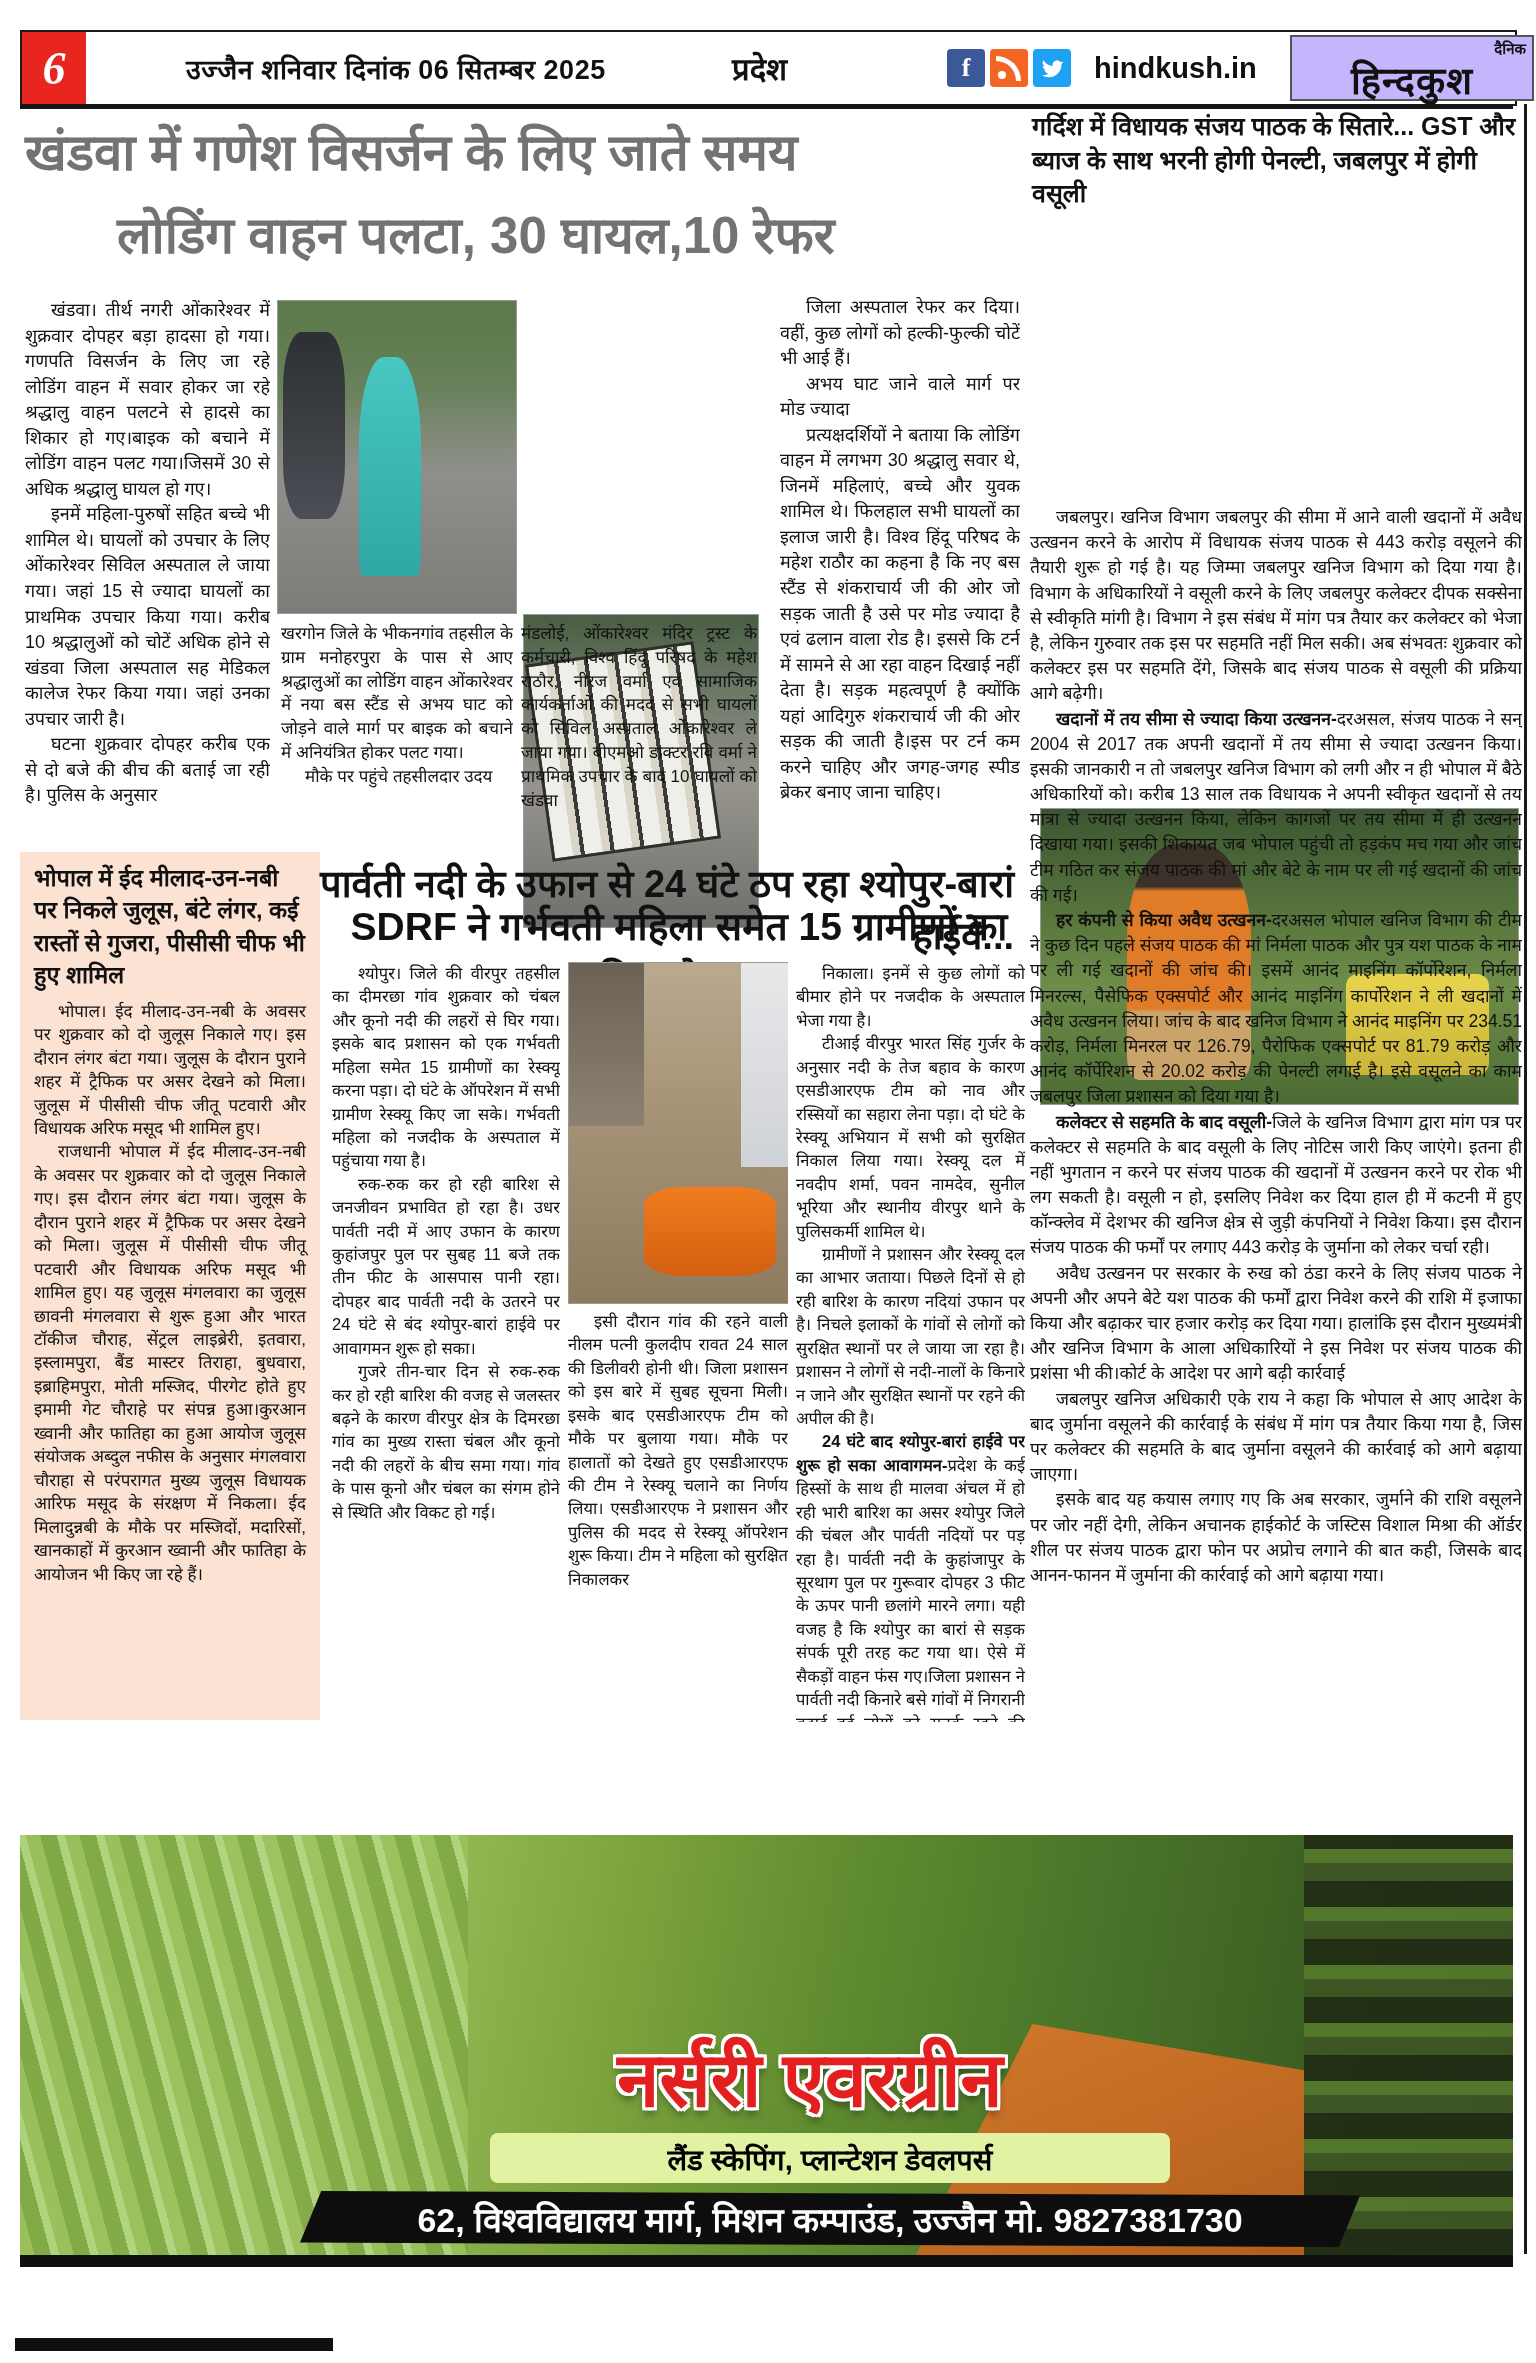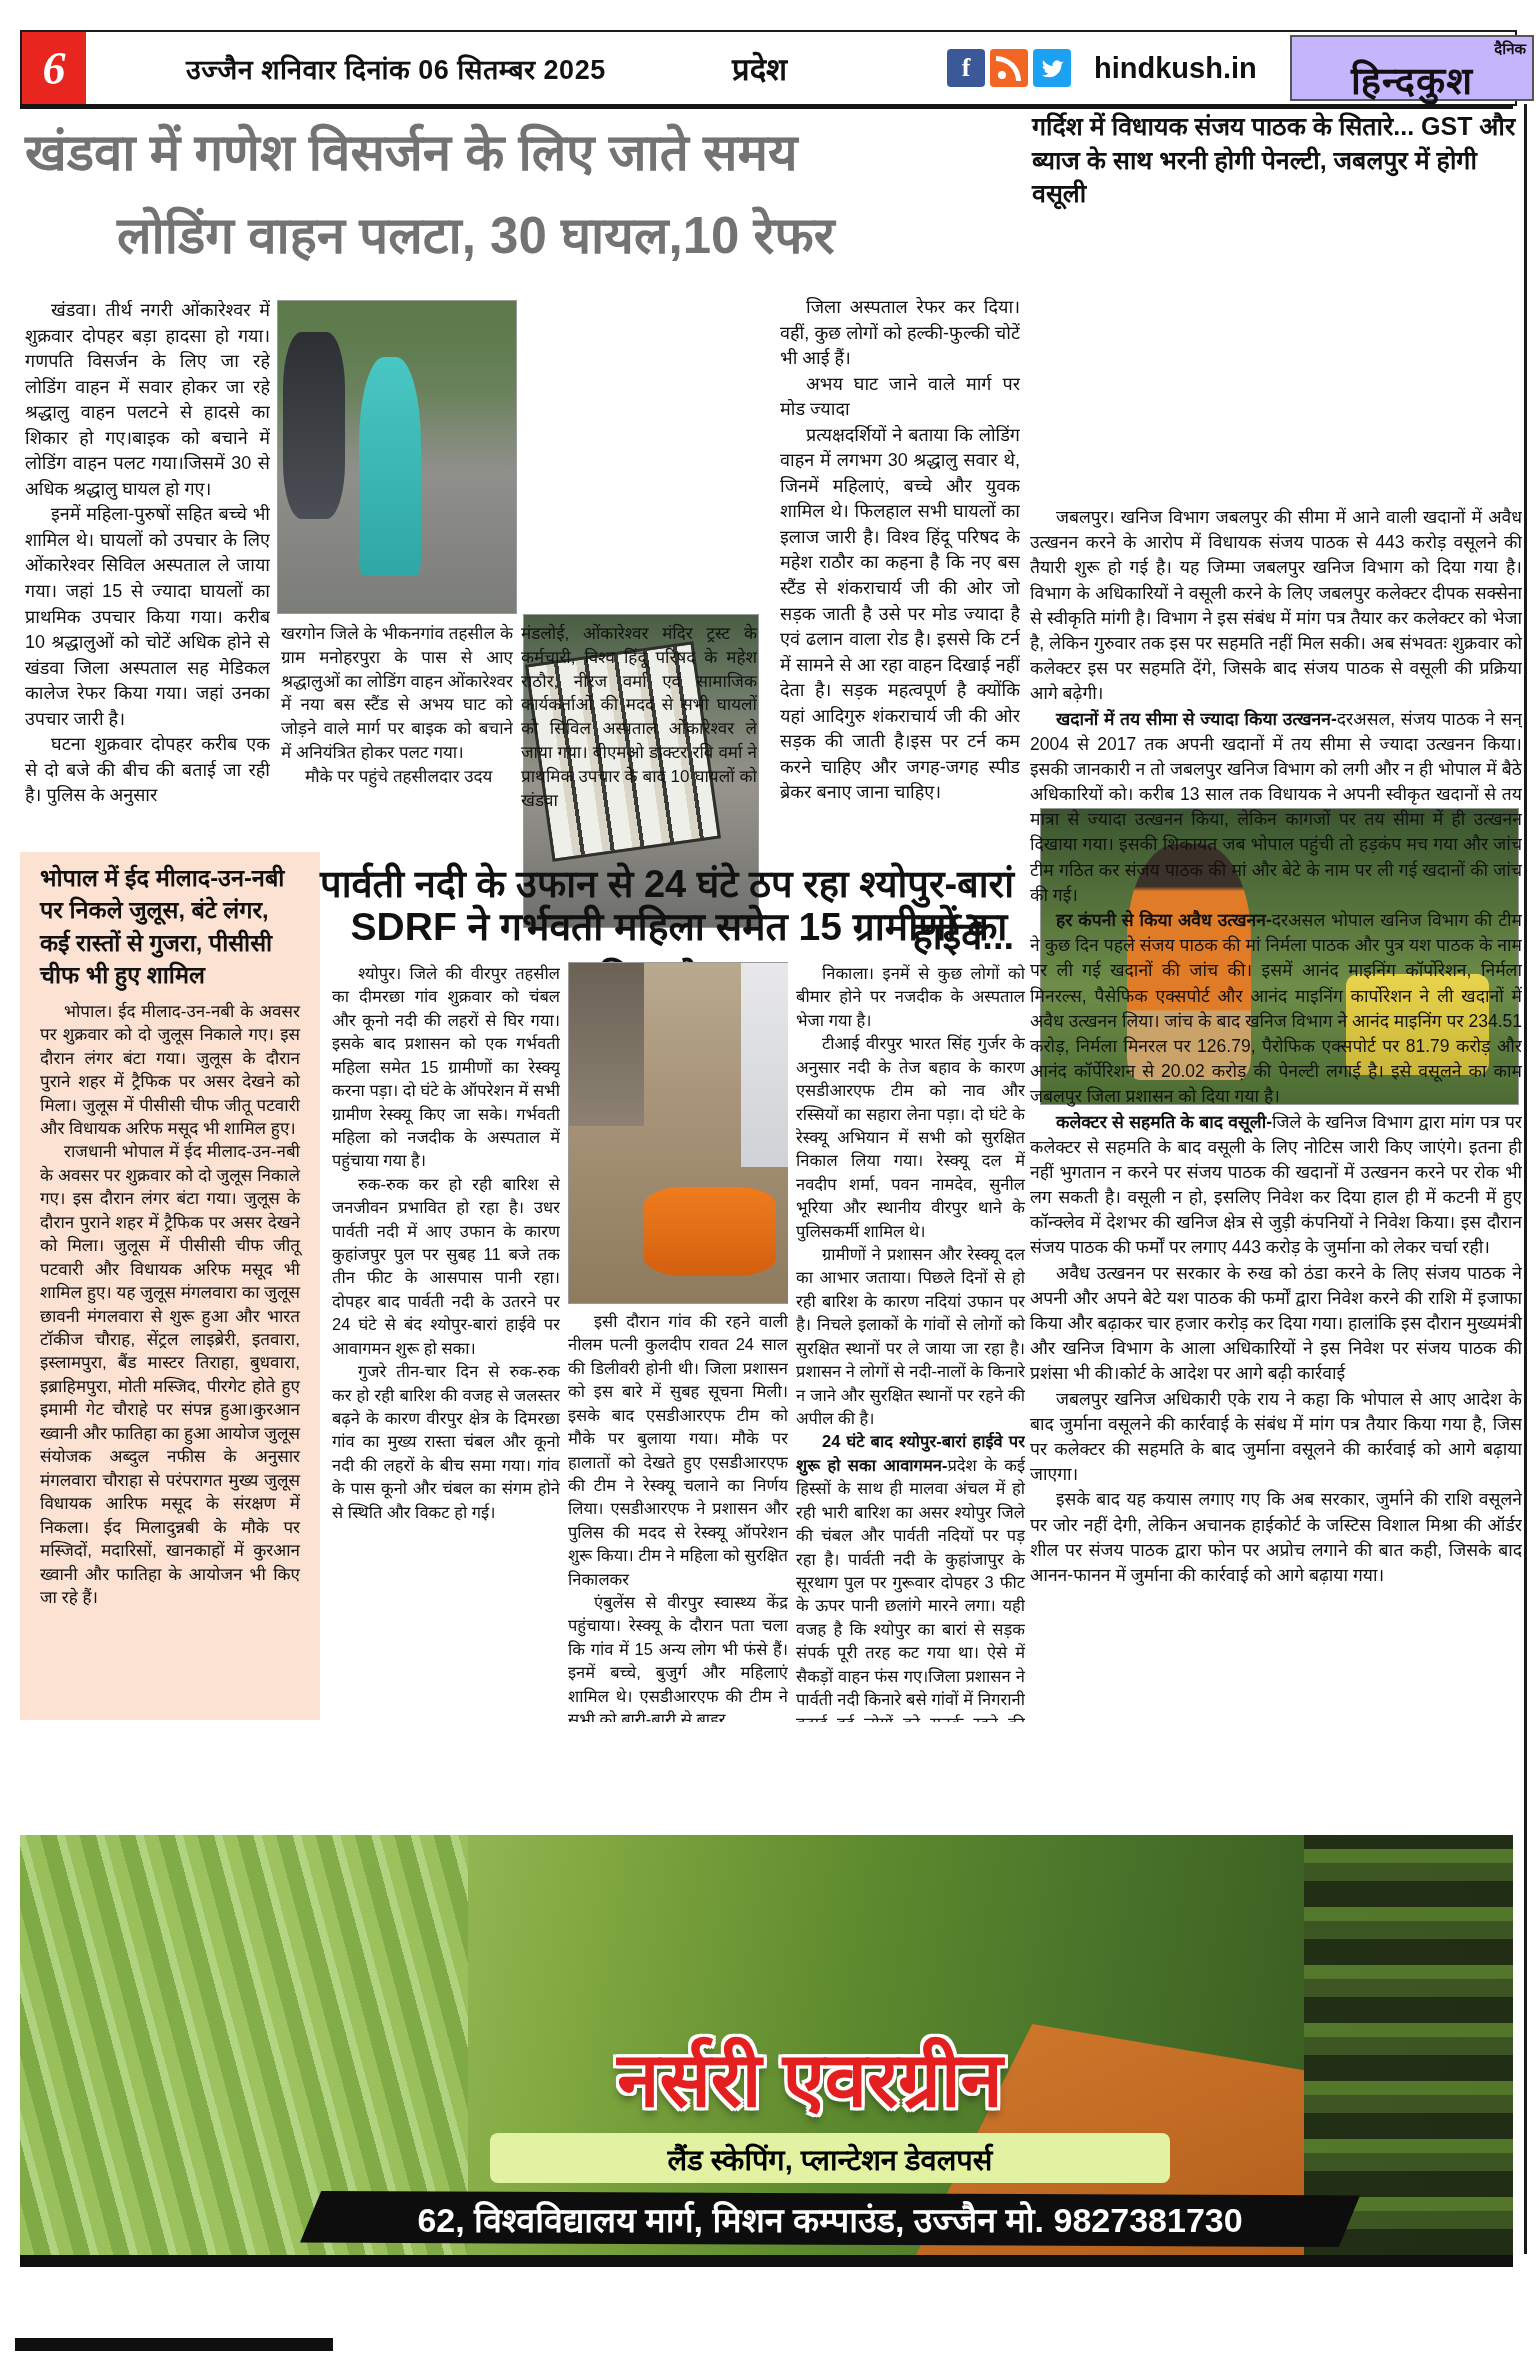--- a/index.html
+++ b/index.html
@@ -43,21 +43,21 @@
   .ph-acc2 .truck{position:absolute;left:6%;top:12%;width:70%;height:62%;background:
       repeating-linear-gradient(90deg,#efefe9 0 18px,#d9d6c8 18px 26px,#3a3a36 26px 30px);transform:rotate(-8deg);border:3px solid #2e2e2a;}
   .ph-pathak{background:linear-gradient(180deg,#3c5531 0%,#57743c 35%,#6f8d49 60%,#4c6b33 100%);}
   .ph-pathak .man{position:absolute;left:18%;top:12%;width:26%;height:80%;background:linear-gradient(180deg,#3a3128 18%,#e07b28 20% 70%,#caa36a 71% 100%);border-radius:40% 40% 10% 10%;}
   .ph-pathak .chair{position:absolute;right:6%;bottom:10%;width:30%;height:34%;background:linear-gradient(180deg,#e8d44c,#c9b53a);border-radius:12px;}
   .ph-flood{background:linear-gradient(180deg,#b9a98f 0%,#a69276 45%,#8e7a5d 100%);}
   .ph-flood .bank{position:absolute;left:0;top:0;width:34%;height:48%;background:linear-gradient(180deg,#6b6256,#8c8172);}
   .ph-flood .boat{position:absolute;right:6%;bottom:8%;width:60%;height:26%;background:linear-gradient(180deg,#f07c1e,#d35f10);border-radius:40px/18px;}
   .ph-flood .van{position:absolute;right:0;top:0;width:22%;height:60%;background:linear-gradient(180deg,#e8e8ea,#cfd2d6);}
   
-  .eid-box{left:20px;top:852px;width:300px;height:868px;background:#fbe2d2;padding:10px 20px;box-sizing:border-box;overflow:hidden;}
+  .eid-box{left:20px;top:852px;width:300px;height:868px;background:#fbe2d2;padding:10px 14px;box-sizing:border-box;overflow:hidden;}
   .eid-hl{font-size:23.5px;font-weight:800;line-height:1.38;margin-bottom:8px;}
   .eid-body{font-size:17px;line-height:1.38;text-align:justify;}
   .eid-body p{margin:0;text-indent:24px;}
   
   .sdrf-kicker{left:320px;top:856px;width:694px;text-align:right;font-size:38px;font-weight:800;}
   .sdrf-hl{left:332px;top:898px;width:694px;text-align:center;font-size:39px;font-weight:800;}
   .sdrf-col{top:962px;height:760px;font-size:16.5px;}
   .sdrf-photo{width:100%;height:340px;margin-bottom:6px;}
   
   .pathak-body{left:1030px;top:505px;width:492px;height:1305px;font-size:17.5px;line-height:1.44;}
@@ -155,21 +155,20 @@
   <p>गुजरे तीन-चार दिन से रुक-रुक कर हो रही बारिश की वजह से जलस्तर बढ़ने के कारण वीरपुर क्षेत्र के दिमरछा गांव का मुख्य रास्ता चंबल और कूनो नदी की लहरों के बीच समा गया। गांव के पास कूनो और चंबल का संगम होने से स्थिति और विकट हो गई।</p>
 </div>
 
 <div class="abs coltext sdrf-col" style="left:568px;width:220px;">
   <div class="photo ph-flood sdrf-photo">
     <div class="bank"></div>
     <div class="van"></div>
     <div class="boat"></div>
   </div>
   <p>इसी दौरान गांव की रहने वाली नीलम पत्नी कुलदीप रावत 24 साल की डिलीवरी होनी थी। जिला प्रशासन को इस बारे में सुबह सूचना मिली। इसके बाद एसडीआरएफ टीम को मौके पर बुलाया गया। मौके पर हालातों को देखते हुए एसडीआरएफ की टीम ने रेस्क्यू चलाने का निर्णय लिया। एसडीआरएफ ने प्रशासन और पुलिस की मदद से रेस्क्यू ऑपरेशन शुरू किया। टीम ने महिला को सुरक्षित निकालकर</p>
-  <p>एंबुलेंस से वीरपुर स्वास्थ्य केंद्र पहुंचाया। रेस्क्यू के दौरान पता चला कि गांव में 15 अन्य लोग भी फंसे हैं। इनमें बच्चे, बुजुर्ग और महिलाएं शामिल थे। एसडीआरएफ की टीम ने सभी को बारी-बारी से बाहर</p>
 </div>
 
 <div class="abs coltext sdrf-col" style="left:796px;width:229px;">
   <p>निकाला। इनमें से कुछ लोगों को बीमार होने पर नजदीक के अस्पताल भेजा गया है।</p>
   <p>टीआई वीरपुर भारत सिंह गुर्जर के अनुसार नदी के तेज बहाव के कारण एसडीआरएफ टीम को नाव और रस्सियों का सहारा लेना पड़ा। दो घंटे के रेस्क्यू अभियान में सभी को सुरक्षित निकाल लिया गया। रेस्क्यू दल में नवदीप शर्मा, पवन नामदेव, सुनील भूरिया और स्थानीय वीरपुर थाने के पुलिसकर्मी शामिल थे।</p>
   <p>ग्रामीणों ने प्रशासन और रेस्क्यू दल का आभार जताया। पिछले दिनों से हो रही बारिश के कारण नदियां उफान पर है। निचले इलाकों के गांवों से लोगों को सुरक्षित स्थानों पर ले जाया जा रहा है। प्रशासन ने लोगों से नदी-नालों के किनारे न जाने और सुरक्षित स्थानों पर रहने की अपील की है।</p>
   <p><b>24 घंटे बाद श्योपुर-बारां हाईवे पर शुरू हो सका आवागमन-</b><span>प्रदेश के कई हिस्सों के साथ ही मालवा अंचल में हो रही भारी बारिश का असर श्योपुर जिले की चंबल और पार्वती नदियों पर पड़ रहा है। पार्वती नदी के कुहांजापुर के सूरथाग पुल पर गुरूवार दोपहर 3 फीट के ऊपर पानी छलांगे मारने लगा। यही वजह है कि श्योपुर का बारां से सड़क संपर्क पूरी तरह कट गया था। ऐसे में सैकड़ों वाहन फंस गए।जिला प्रशासन ने पार्वती नदी किनारे बसे गांवों में निगरानी बढ़ाई हुई लोगों को सतर्क रहने की हिदायत दी। गुरूवार को सुबह 11 बजे तक पार्वती उफन रही थी। दोपहर में धीरे-धीरे नदी का जलस्तर कम होने लगा। कुहांजापुर पुल के पास नदी के उतरने के बाद पुल पर पुलिस ने आवागमन खोला। 24 घंटे के लगभग बारां हाईवे पर आवागमन बंद रहा।</span></p>
 </div>
 
 <div class="abs pathak-hl">गर्दिश में विधायक संजय पाठक के सितारे... GST और ब्याज के साथ भरनी होगी पेनल्टी, जबलपुर में होगी वसूली</div>

